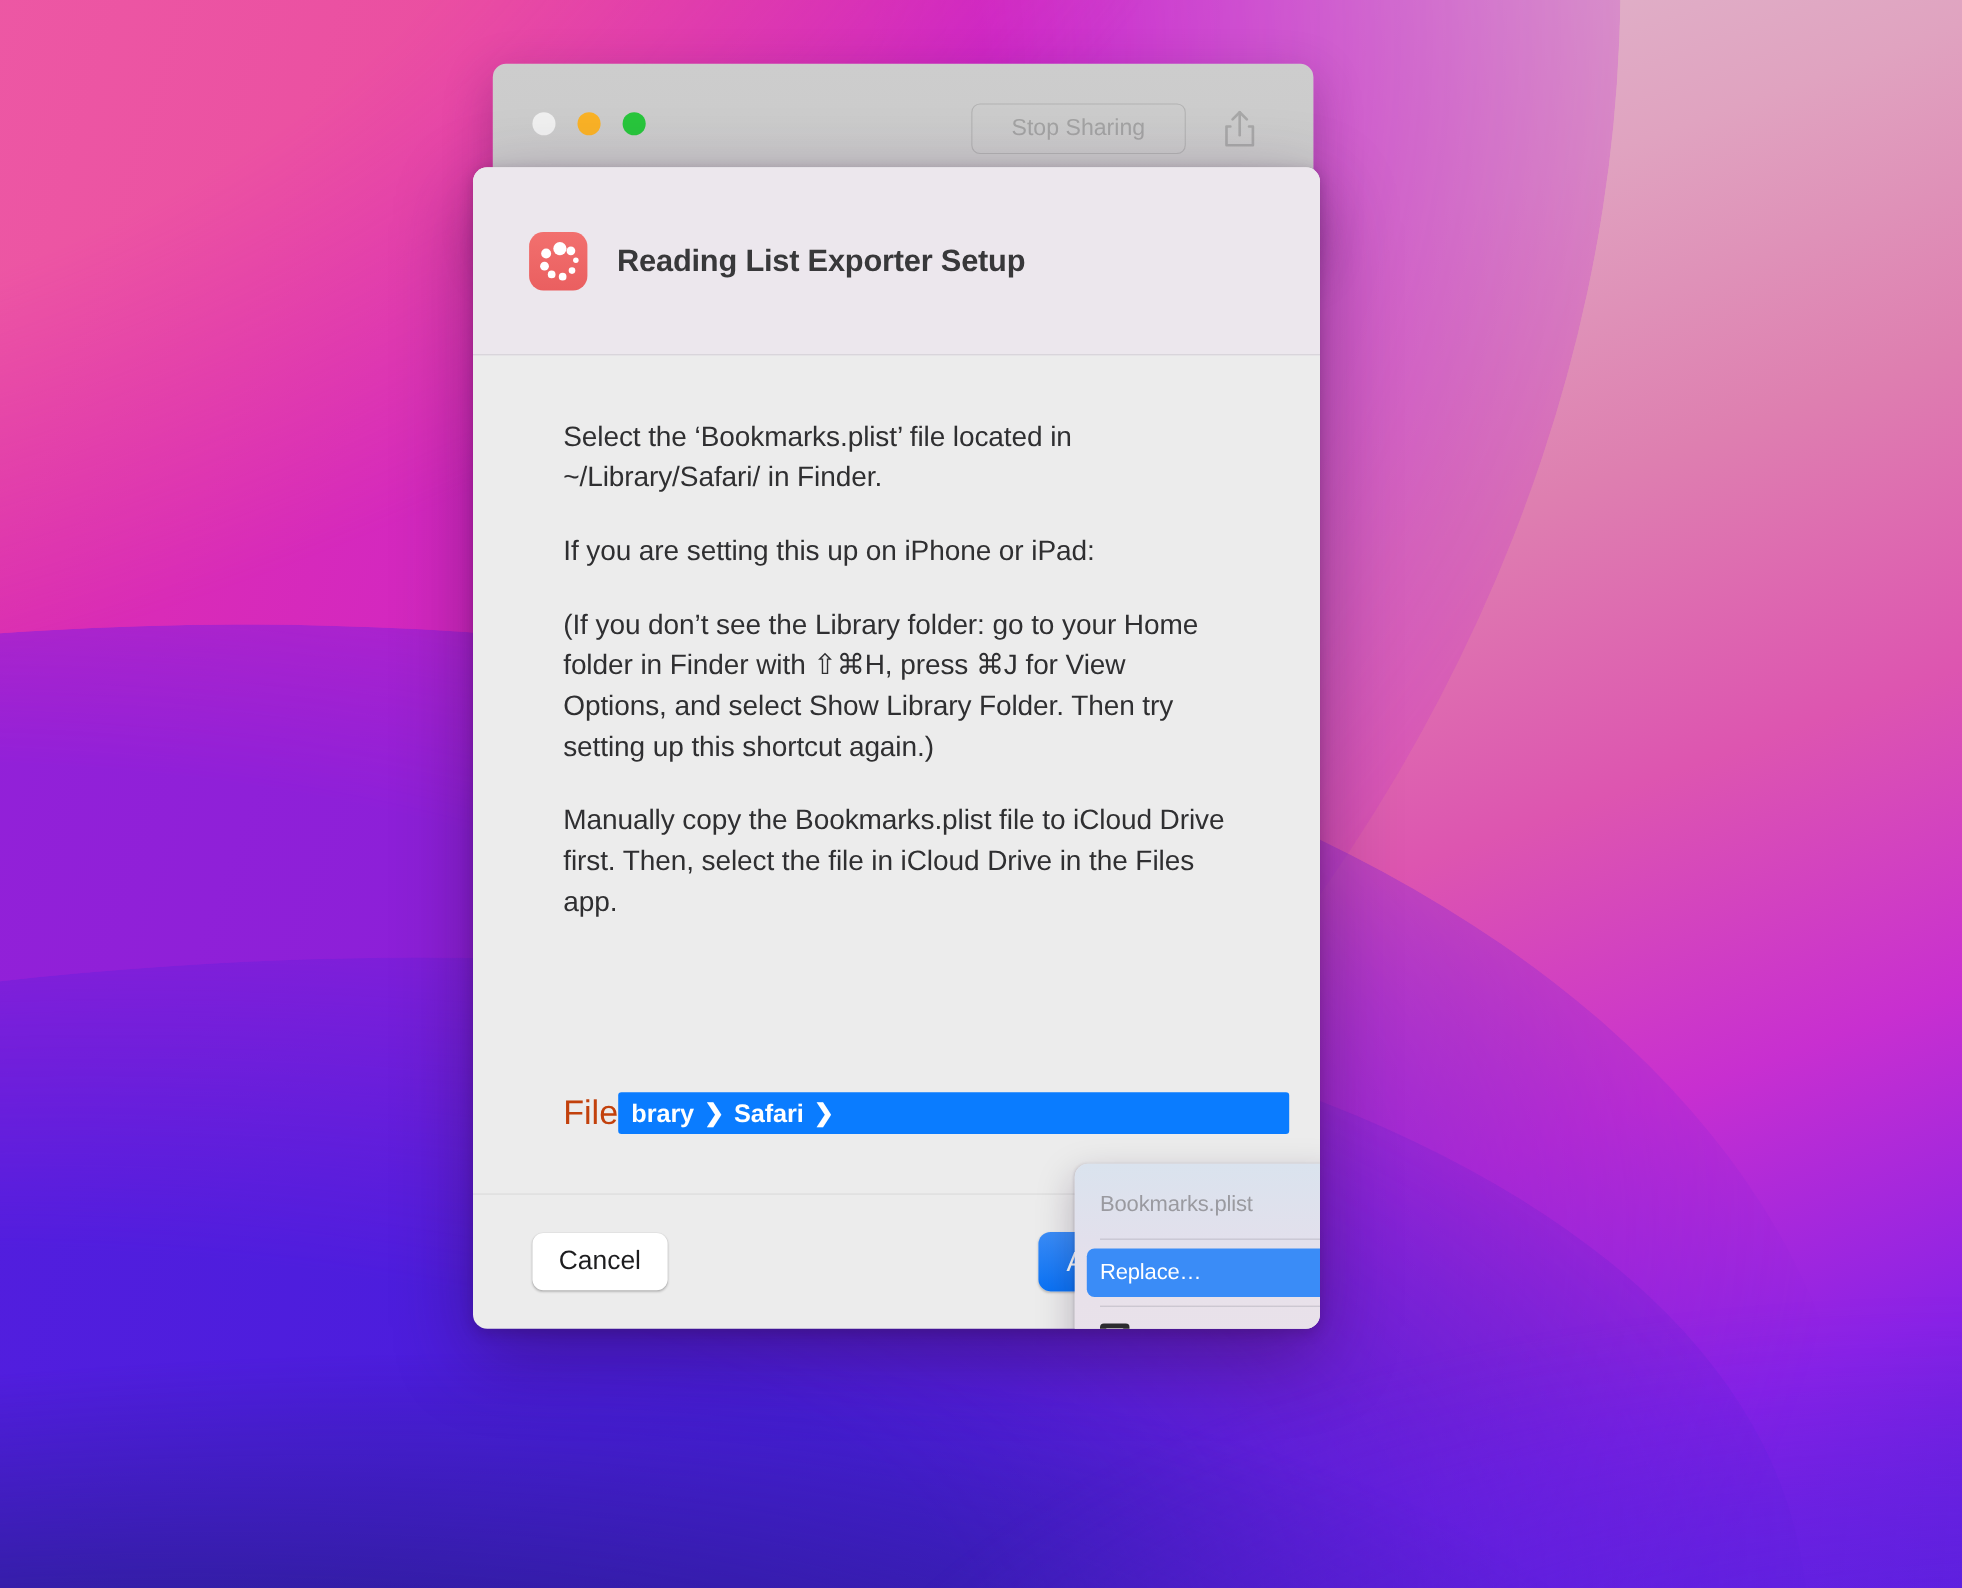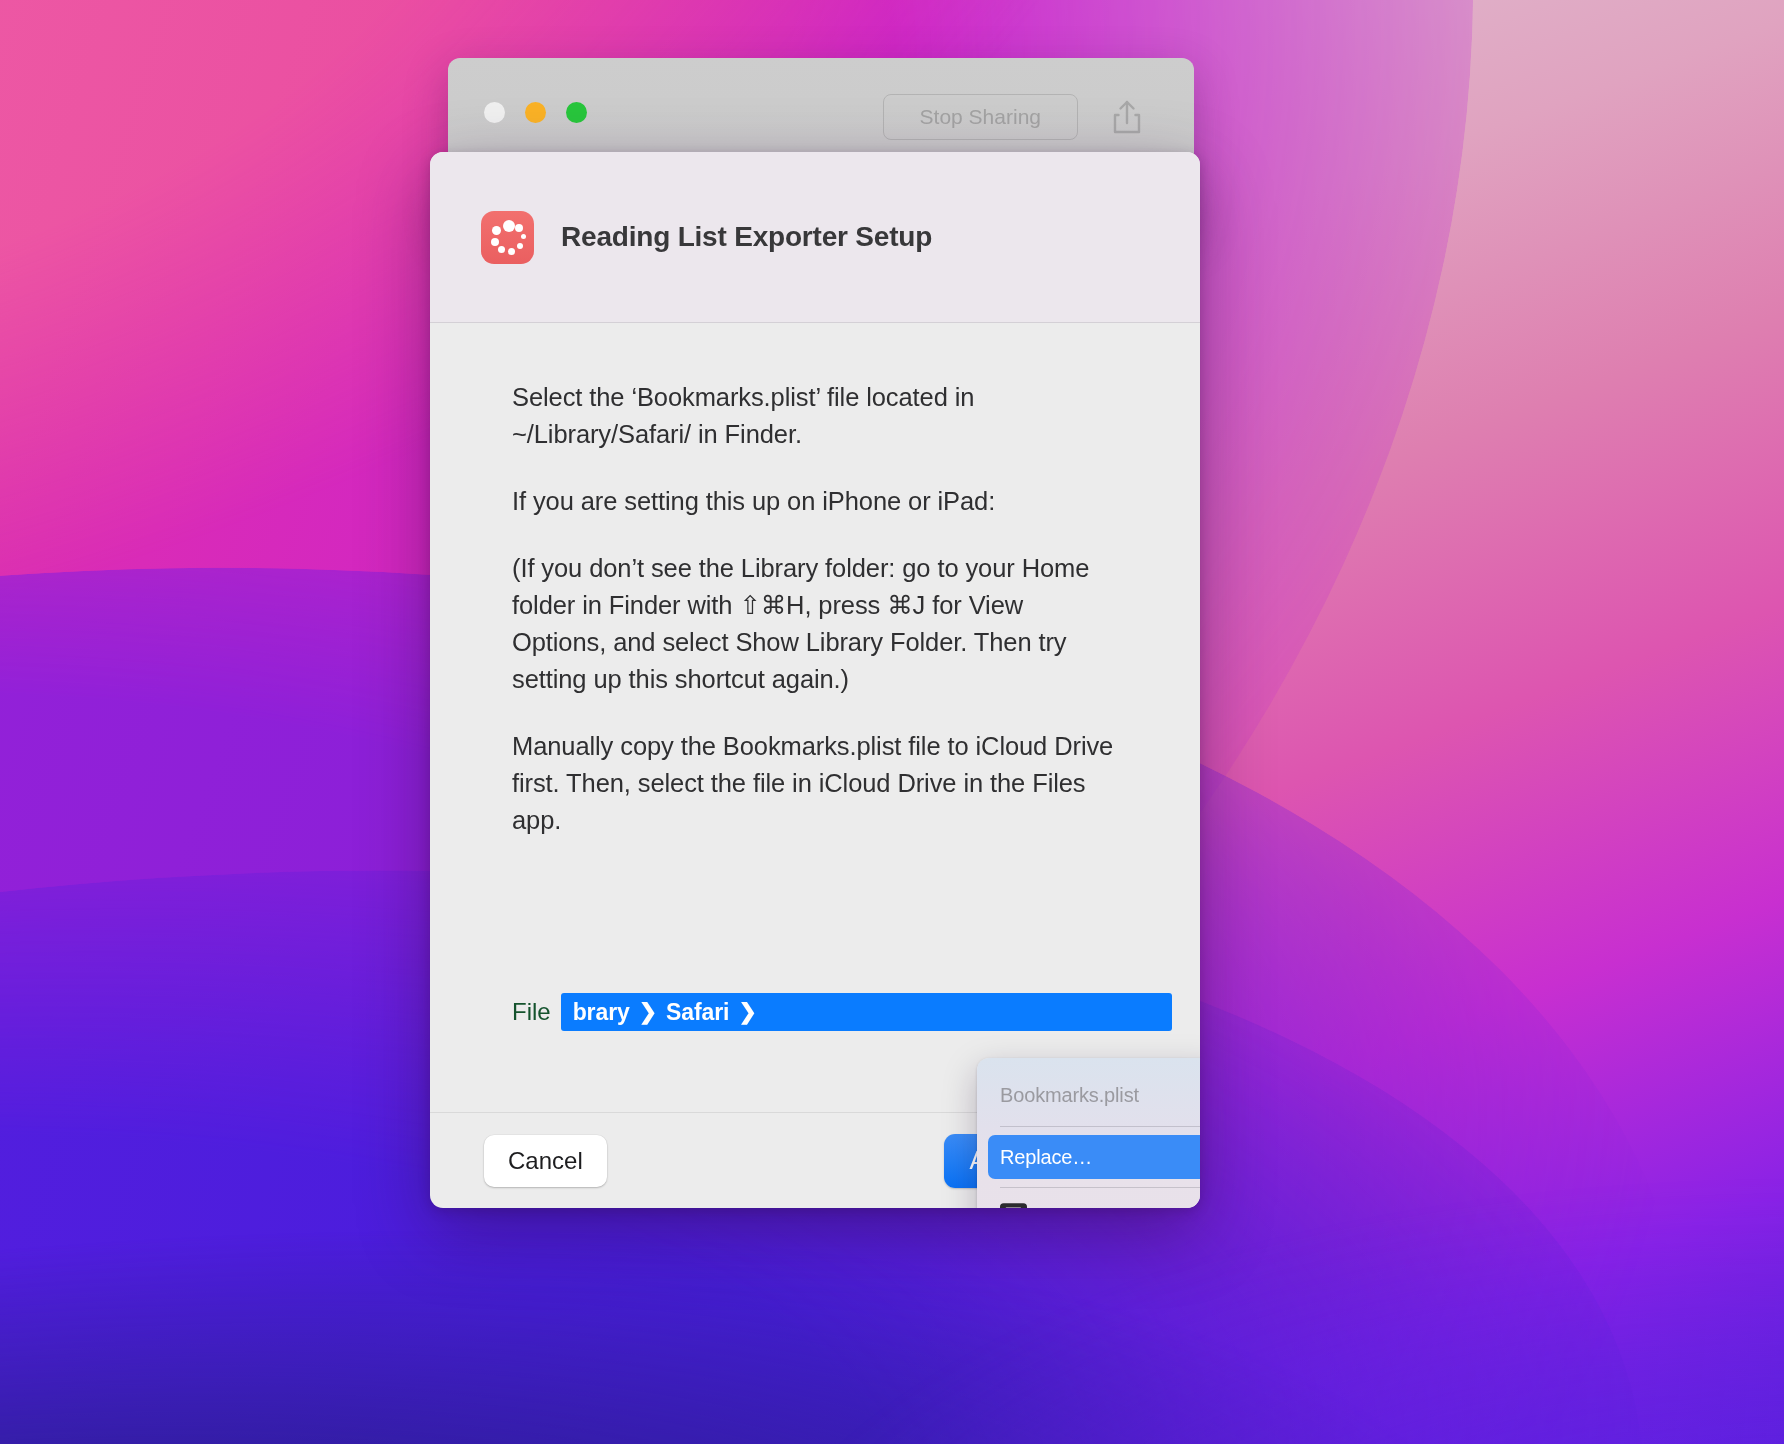--- a/index.html
+++ b/index.html
@@ -164,23 +164,22 @@
     letter-spacing:-.1px;
   }
 
   
   #file-row {
     position:absolute;
     left:82px; top:670px;
     display:flex; align-items:center;
     width:660px;
   }
-  #file-label { font-size:24px; color:#14532d; flex:none; }
+  #file-label { font-size:31px; color:#c2410c; flex:none; }
   #file-path {
-    margin-left:10px;
     flex:1;
     height:38px;
     background:#0a7cff;
     border-radius:3px;
     display:flex; align-items:center;
     padding:0 12px;
     color:#fff;
     font-size:23px;
     font-weight:700;
     overflow:hidden;
@@ -218,21 +217,21 @@
     color:#fff;
     border-radius:7px;
     height:44px;
   }
   .msep { height:1px; background:rgba(120,120,130,.30); margin:8px 23px; }
   .bubble-icon { flex:none; margin-right:16px; display:block; }
 
   
   #sheet-footer {
     position:absolute; left:0; right:0; bottom:0;
-    height:96px;
+    height:123px;
     border-top:1px solid #d9d9d9;
     display:flex; align-items:center;
     padding:0 30px;
   }
   #cancel-button {
     margin-left:24px;
     background:#fff;
     border:none;
     border-radius:10px;
     height:52px; padding:0 24px;

